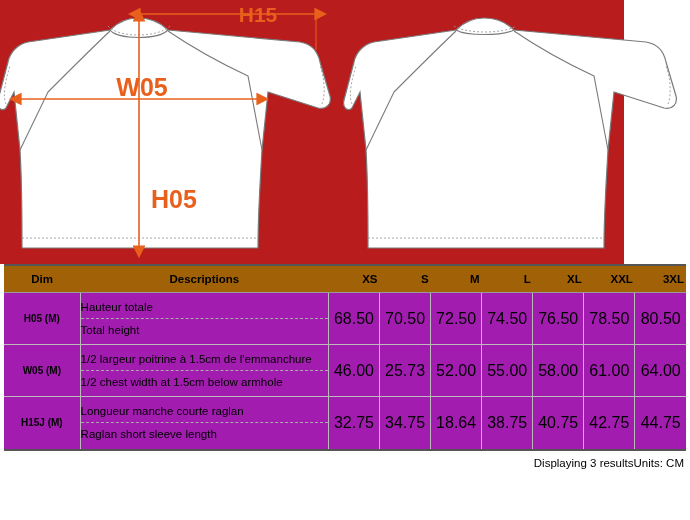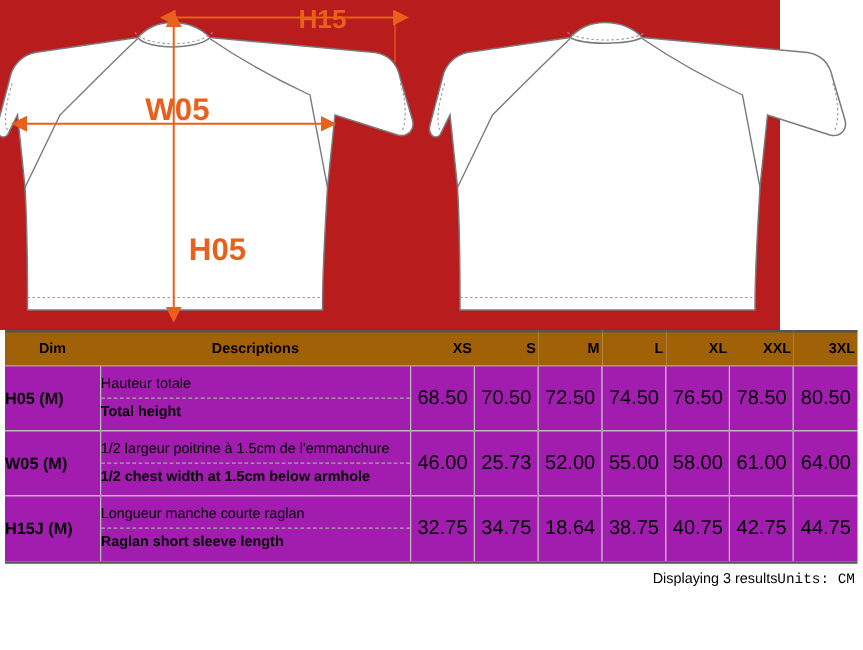--- a/index.html
+++ b/index.html
@@ -62,37 +62,38 @@
   table.dims thead th.col-dim { width: 76px; }
   table.dims thead th.col-desc { width: 248px; }
   table.dims thead th.col-size { width: 51px; text-align: right; }
 
   table.dims td {
     padding: 0;
     vertical-align: middle;
     background: #a21caf;
   }
   .cell-dim {
+    text-align: center;
     font-weight: bold;
-    font-size: 13px;
+    font-size: 10px;
     border-right: 1px solid #bbb;
   }
   .cell-desc {
     padding: 0 0 0 7px;
     border-right: 1px solid #bbb;
   }
   .desc-primary {
     padding: 6px 4px 5px 0;
     border-bottom: 1px dashed #aaa;
     font-size: 11.5px;
   }
   .desc-secondary {
     padding: 5px 4px 6px 0;
     font-size: 11.5px;
-    font-weight: bold;
+    font-weight: normal;
   }
   .cell-val {
     text-align: center;
     font-size: 16px;
     border-right: 1px solid #bbb;
   }
   .cell-val.last { border-right: none; }
   tr.data-row + tr.data-row td { border-top: 1px solid #bbb; }
   tr.data-row td { height: 52px; }
 
@@ -105,21 +106,21 @@
     font-size: 11.5px;
     display: flex;
     justify-content: flex-end;
     align-items: center;
   }
   .footer-right {
     display: flex;
     gap: 22px;
   }
   .footer-left { padding-left: 4px; }
-  .footer-right span { white-space: nowrap; font-family: Liberation Mono, monospace; }
+  .footer-right span { white-space: nowrap; }
 
   
 </style>
 </head>
 <body>
 
 <div id="page">
 
   <div class="garment-area">
     <svg class="garment-svg" width="690" height="264" viewBox="0 0 690 264" xmlns="http://www.w3.org/2000/svg">

